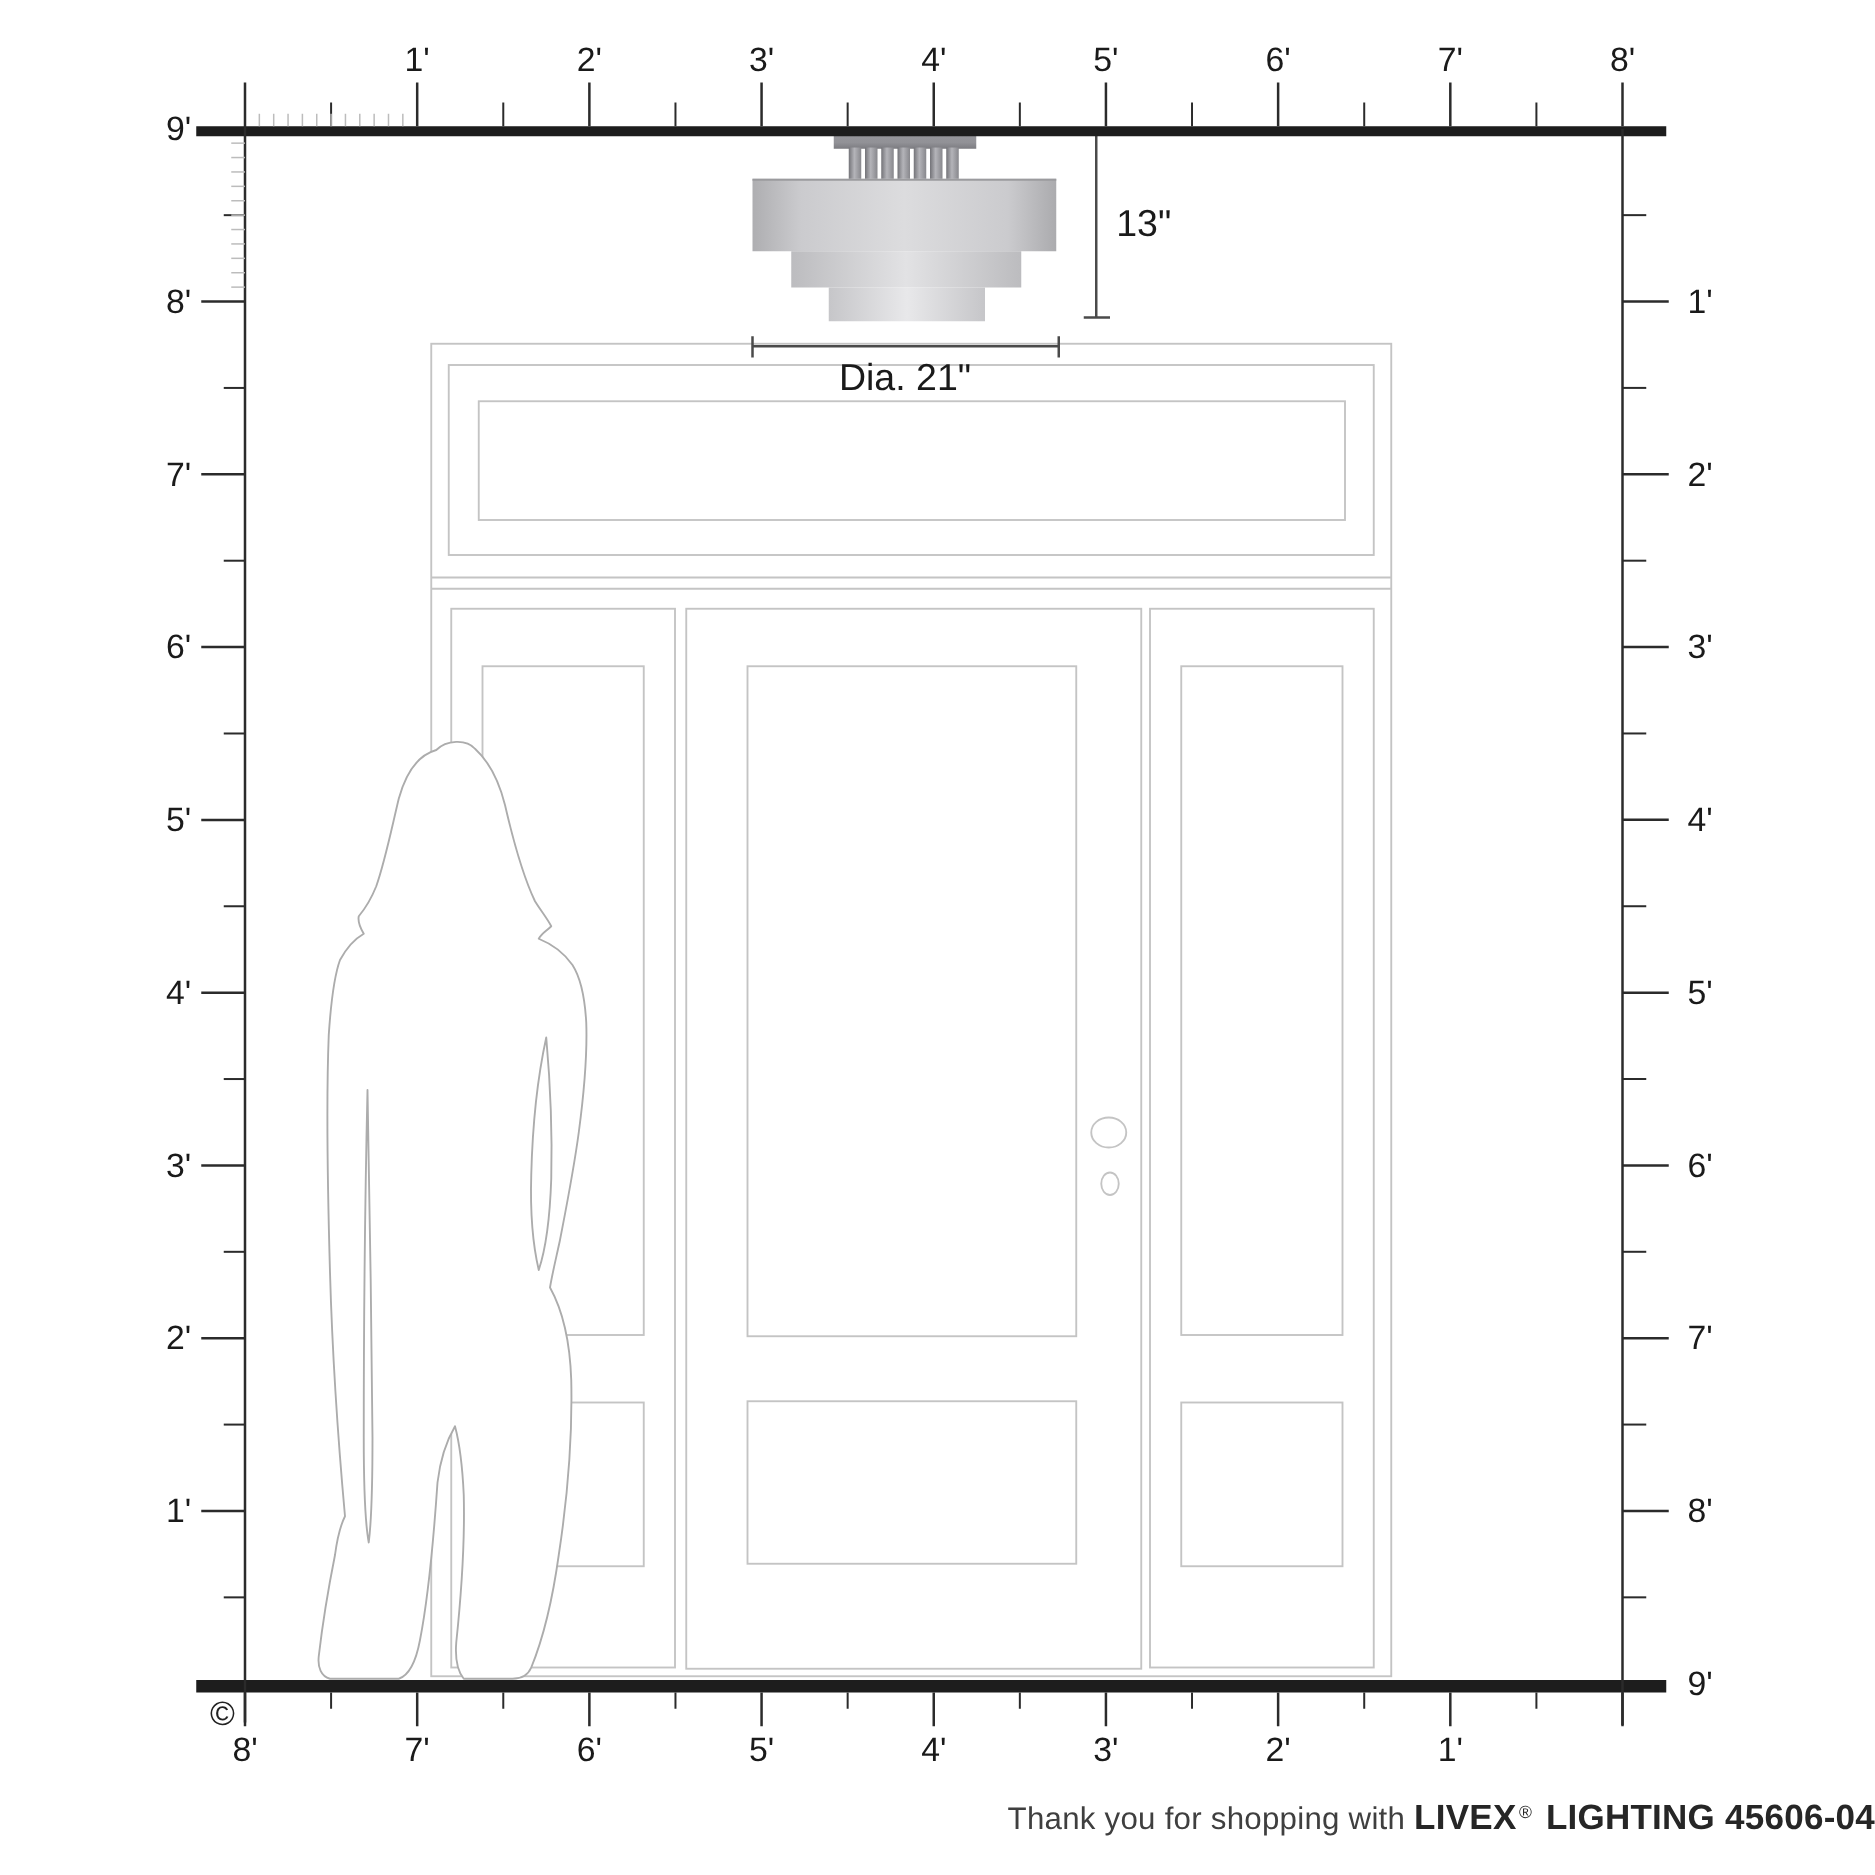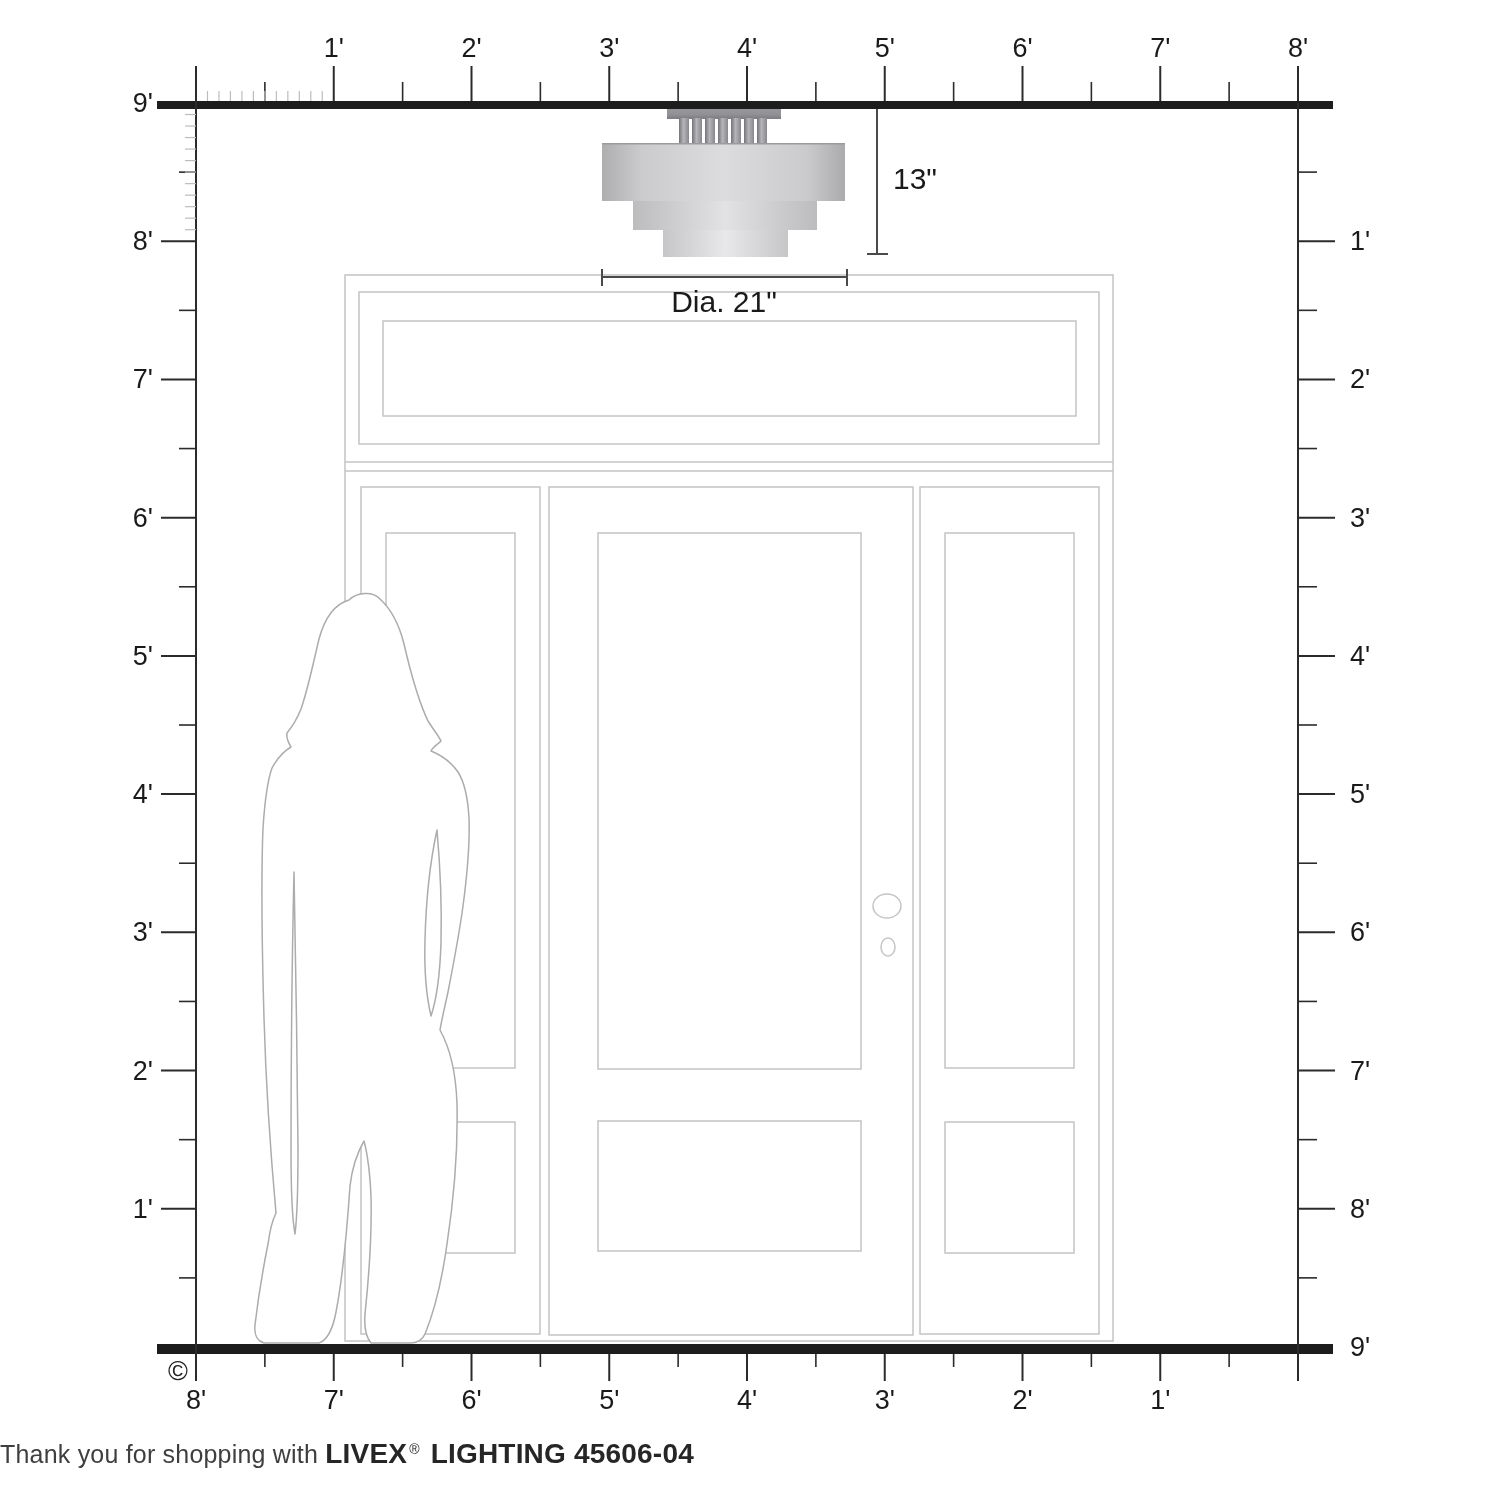--- a/index.html
+++ b/index.html
@@ -2,21 +2,21 @@
 <html><head>
 <meta charset="utf-8">
 <style>
   html,body{margin:0;padding:0;background:#ffffff;}
   .stage{
     position:relative;width:1500px;height:1500px;background:#ffffff;overflow:hidden;
     font-family:"Liberation Sans", sans-serif;
   }
   svg text{font-family:"Liberation Sans", sans-serif;}
   .caption{
-    position:absolute;left:0;top:1438px;width:1500px;text-align:left;
+    position:absolute;left:0;top:1438px;width:1500px;text-align:right;
     color:#3f3f3f;font-size:25px;letter-spacing:.2px;
   }
   .caption .brand,.caption .suffix{font-weight:700;color:#262626;font-size:28px;}
   .caption .reg{font-size:14px;vertical-align:super;color:#262626;font-weight:400;margin:0 3px 0 2px;}
 </style>
 </head>
 <body>
 
 <div class="stage">
 

